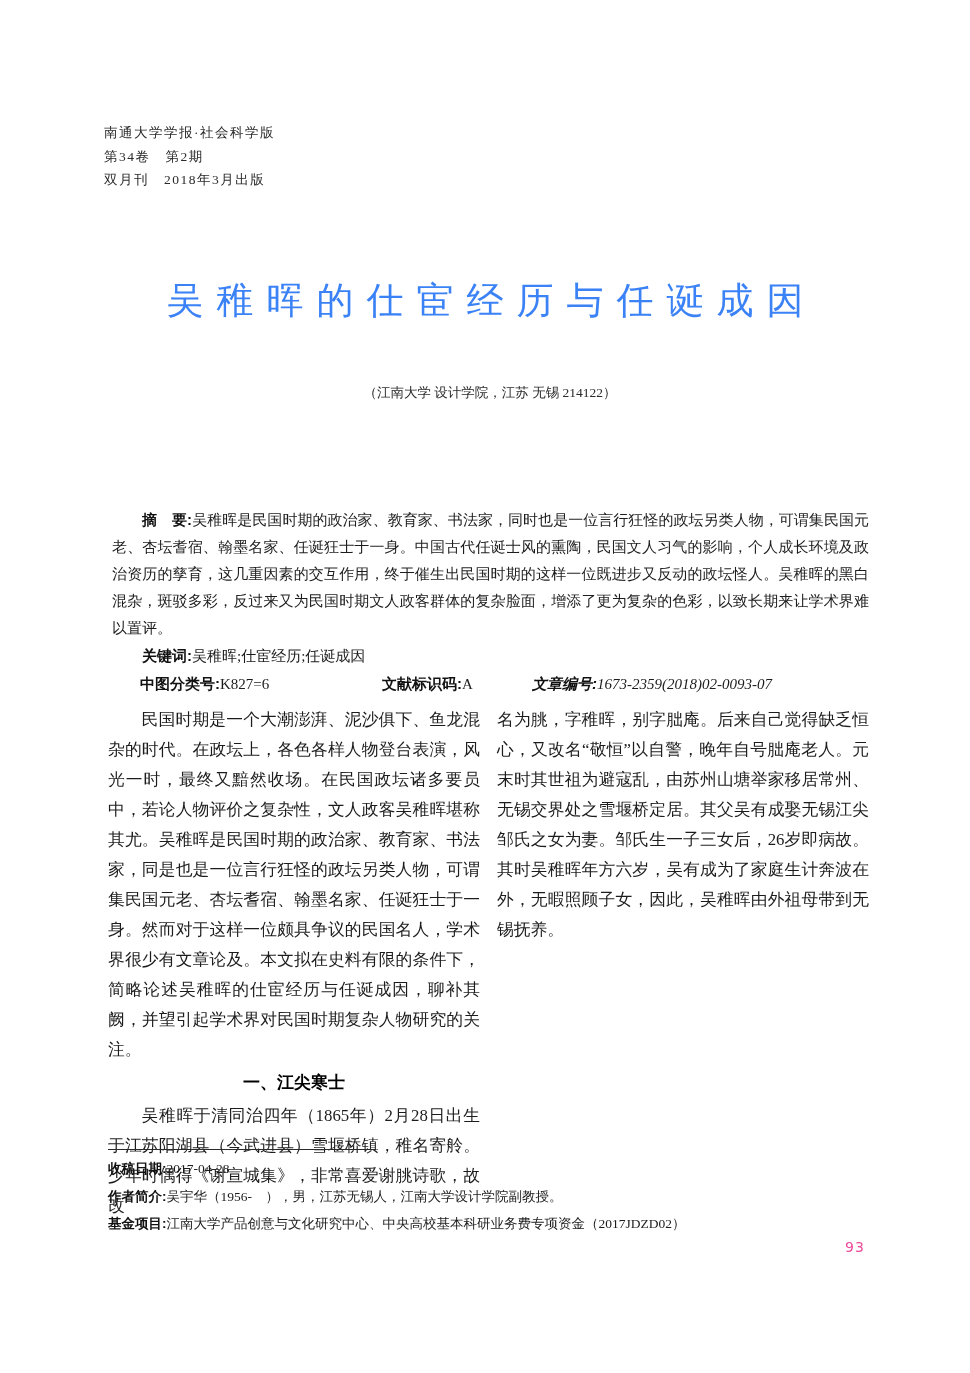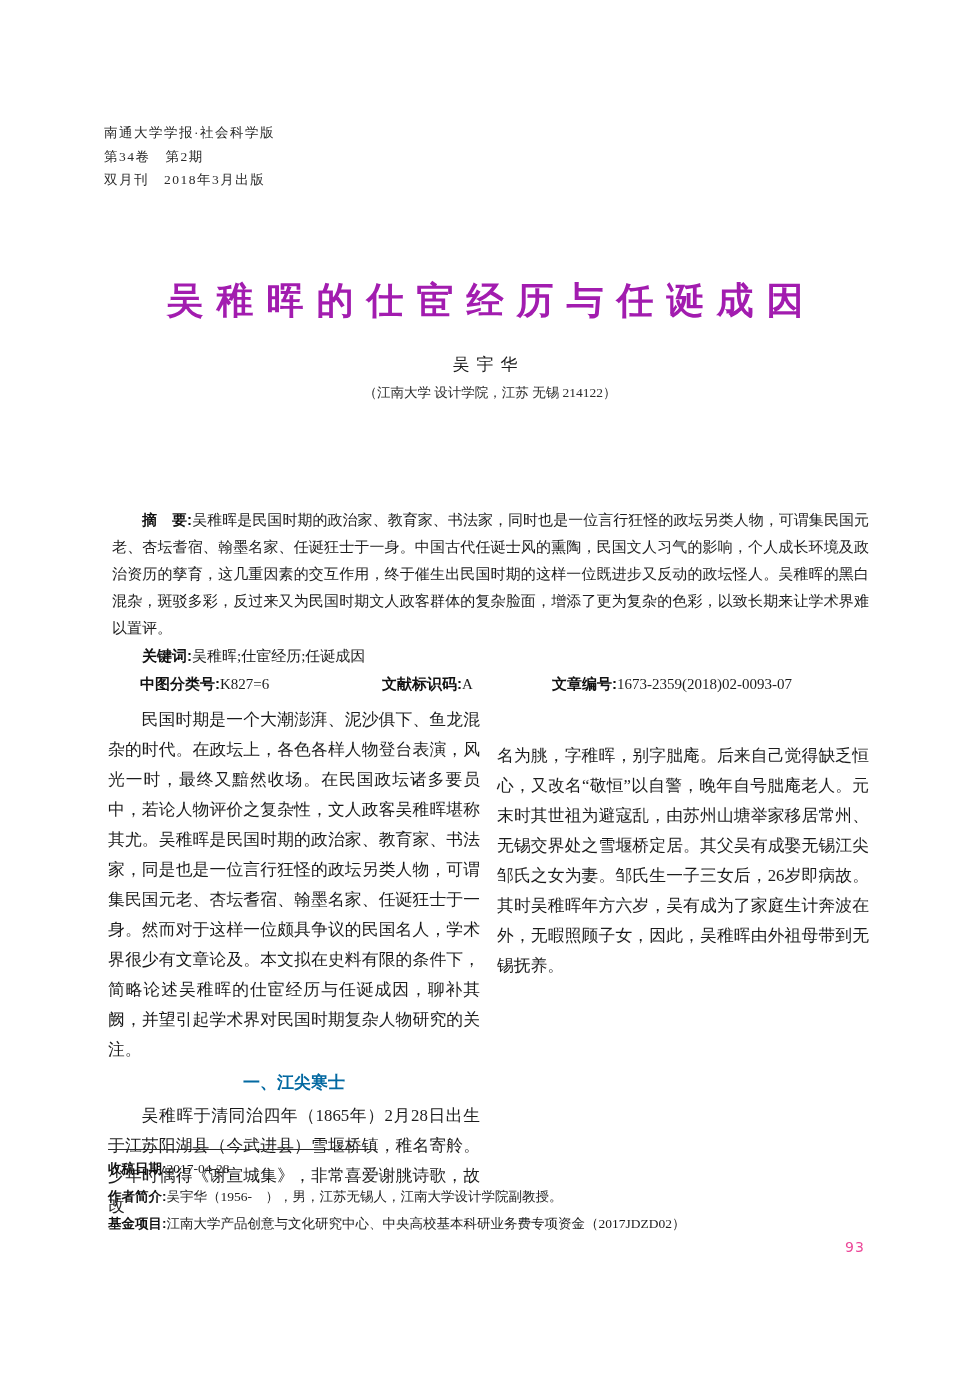--- a/index.html
+++ b/index.html
@@ -14,23 +14,23 @@
     overflow:hidden;
   }
   .journal-header {
     position:absolute; left:104px; top:121px;
     font-size:13.5px; line-height:23.5px; letter-spacing:1.5px;
     color:#2a2a2a;
   }
   .article-title {
     position:absolute; left:0; top:276px; width:100%;
     text-align:center;
-    font-size:37px; font-weight:bold;
+    font-size:37px; font-weight:normal;
     letter-spacing:13px; text-indent:13px;
-    color:#a21caf;
+    color:#3b82f6;
   }
   .author-name {
     position:absolute; left:0; top:353px; width:100%;
     text-align:center; font-size:17px;
     letter-spacing:7px; text-indent:7px;
   }
   .affiliation {
     position:absolute; left:5px; top:384px; width:100%;
     text-align:center; font-size:13.5px; color:#2a2a2a;
   }
@@ -42,35 +42,35 @@
   .abstract-para { text-indent:2em; }
   .lbl {
     font-family:"Liberation Sans","DejaVu Sans",sans-serif;
     font-weight:bold; color:#111;
   }
   .keywords-line { text-indent:2em; }
   .meta-row { position:relative; height:27px; }
   .meta-row .meta-item { position:absolute; top:0; white-space:nowrap; }
   .meta-item.clc { left:28px; }
   .meta-item.doc-code { left:270px; }
-  .meta-item.article-id { left:440px; }
+  .meta-item.article-id { left:420px;font-style:italic; }
   .columns {
     position:absolute; left:108px; top:705px; width:761px;
     display:flex; gap:17px;
     font-size:16.8px; line-height:30px;
     text-align:justify; text-justify:inter-ideograph;
   }
   .col { width:373px; }
   .col p { text-indent:2em; }
-  .col p.cont { text-indent:0;margin-top:36px; }
+  .col p.cont { text-indent:0; }
   .section-heading {
     text-align:center; text-indent:0;
     font-family:"Liberation Sans","DejaVu Sans",sans-serif;
     font-weight:bold; font-size:17px; line-height:30px;
-    margin:3px 0 3px 0; color:#0369a1;
+    margin:3px 0 3px 0; color:#000000;
   }
   .footnotes {
     position:absolute; left:108px; top:1149px; width:762px;
     font-size:13.5px; line-height:27.5px;
   }
   .fn-divider {
     width:268px; height:0;
     border-top:1.5px solid #2a2a2a;
     margin-bottom:5px;
   }
@@ -87,21 +87,20 @@
 <div class="page">
 
   <div class="journal-header">
     <div>南通大学学报·社会科学版</div>
     <div>第34卷　第2期</div>
     <div>双月刊　2018年3月出版</div>
   </div>
 
   <h1 class="article-title">吴稚晖的仕宦经历与任诞成因</h1>
 
-  <div class="author-name">吴宇华</div>
 
   <div class="affiliation">（江南大学 设计学院，江苏 无锡 214122）</div>
 
   <div class="abstract-block">
     <p class="abstract-para"><span class="lbl">摘　要:</span><span>吴稚晖是民国时期的政治家、教育家、书法家，同时也是一位言行狂怪的政坛另类人物，可谓集民国元老、杏坛耆宿、翰墨名家、任诞狂士于一身。中国古代任诞士风的熏陶，民国文人习气的影响，个人成长环境及政治资历的孳育，这几重因素的交互作用，终于催生出民国时期的这样一位既进步又反动的政坛怪人。吴稚晖的黑白混杂，斑驳多彩，反过来又为民国时期文人政客群体的复杂脸面，增添了更为复杂的色彩，以致长期来让学术界难以置评。</span></p>
     <p class="keywords-line"><span class="lbl">关键词:</span><span>吴稚晖;仕宦经历;任诞成因</span></p>
     <div class="meta-row">
       <span class="meta-item clc"><span class="lbl">中图分类号:</span><span>K827=6</span></span>
       <span class="meta-item doc-code"><span class="lbl">文献标识码:</span><span>A</span></span>
       <span class="meta-item article-id"><span class="lbl">文章编号:</span><span>1673-2359(2018)02-0093-07</span></span>

